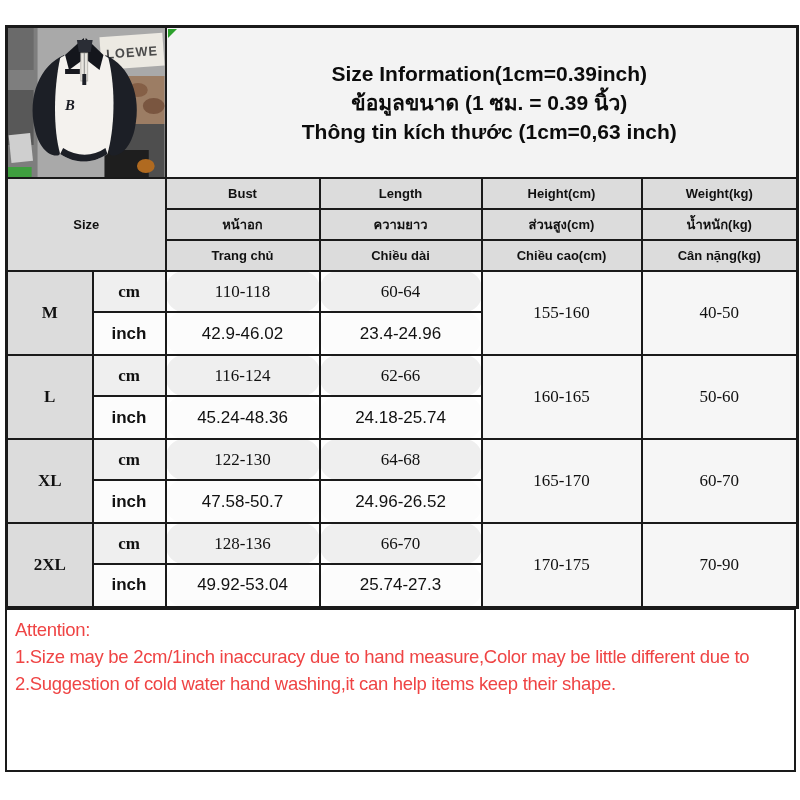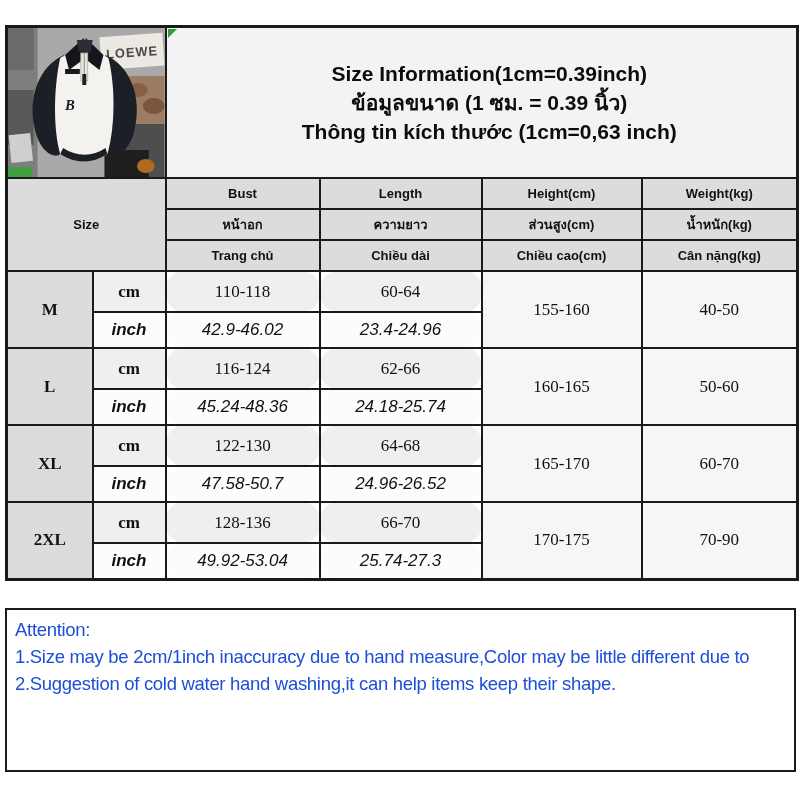--- a/index.html
+++ b/index.html
@@ -30,34 +30,34 @@
   td.photo-cell{padding:0;height:149px;background:#a8a8a8;}
   td.title-cell{background:var(--title_bg);position:relative;}
   .title-line{font-weight:bold;font-size:21px;line-height:29px;color:#0c0c0c;margin-left:16px;}
   .green-marker{
     position:absolute;left:1px;top:1px;width:0;height:0;
     border-top:9px solid var(--green);border-right:9px solid transparent;
   }
   tr.hdr td{background:var(--header_bg);font-weight:bold;height:31px;font-size:13px;}
   td.size-hdr{background:var(--header_bg);font-weight:bold;font-size:24px;}
   tr.cm-row td{background:var(--cm_bg);height:41px;font-family:Liberation Serif, serif;}
-  tr.inch-row td{background:var(--inch_bg);height:36px;font-style:italic;}
+  tr.inch-row td{background:var(--inch_bg);height:43px;}
   td.size-label{background:var(--header_bg) !important;font-weight:bold;font-size:19px;}
   td.unit{font-weight:bold;font-size:18px;}
   td.merged{background:var(--merged_bg) !important;font-weight:400;}
   td.val{font-weight:400;border-radius:18px;}
 
   .attention-box{
     position:absolute;left:5px;top:608px;width:791px;height:164px;
     border:2px solid var(--border);background:#ffffff;
     padding:6px 8px;
   }
   .attention-box div{
     font-size:18.5px;line-height:27px;letter-spacing:-0.3px;
-    white-space:nowrap;color:#1d4ed8;
+    white-space:nowrap;color:#ef4444;
   }
 
   
   .photo-svg{display:block;width:100%;height:149px;}
 </style>
 </head>
 <body>
 
 <div class="page">
 

